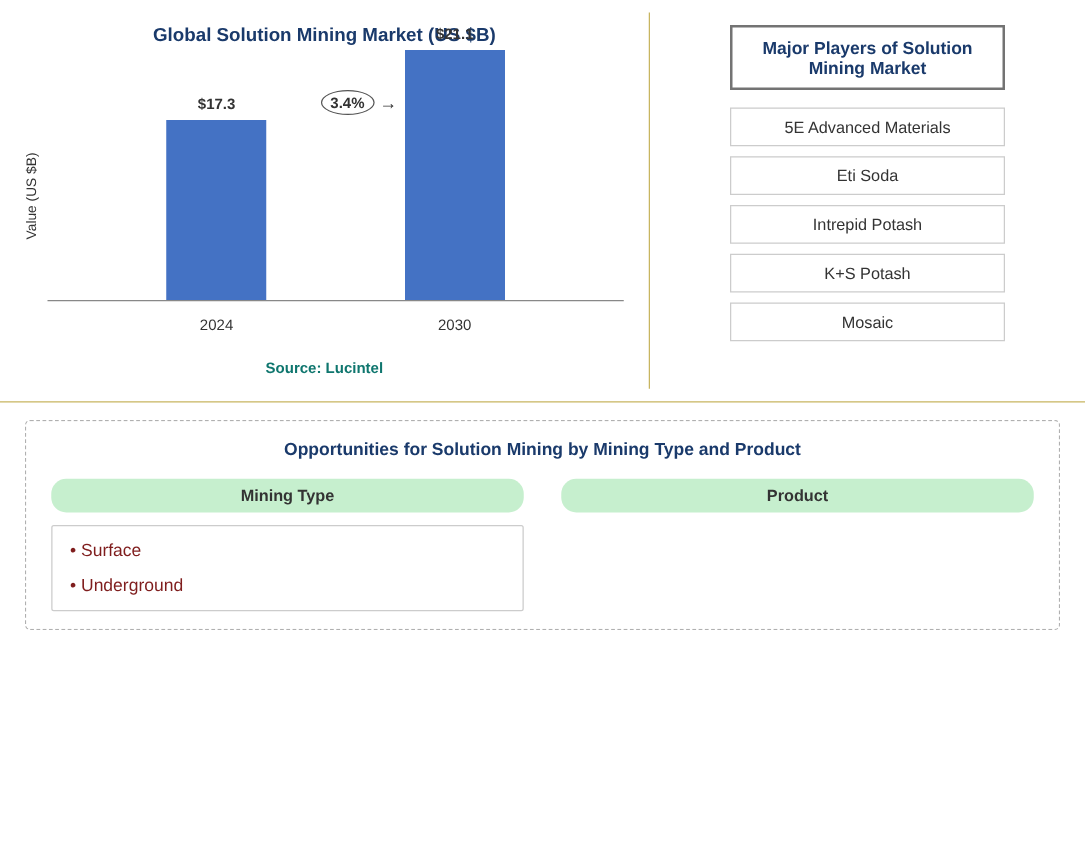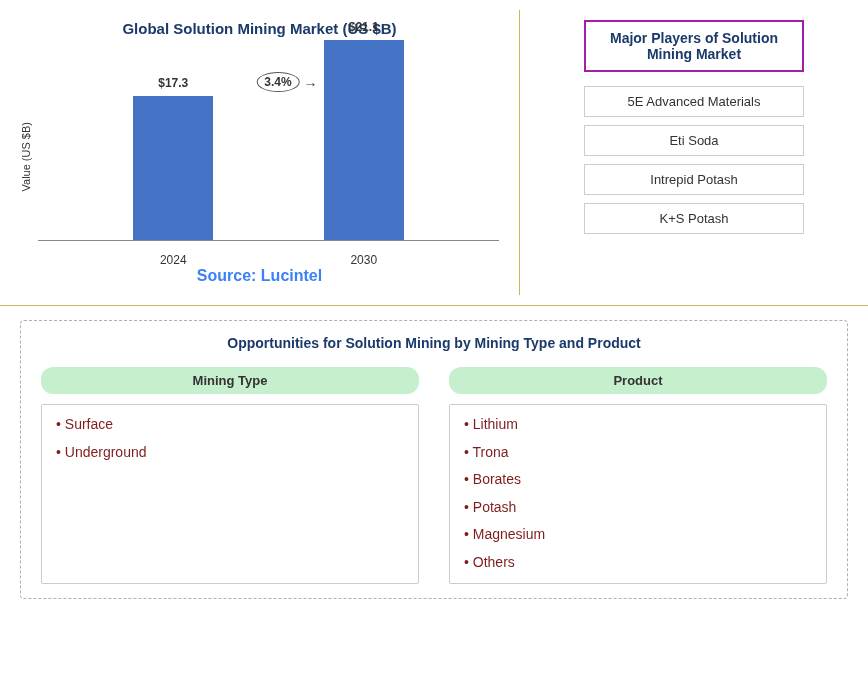--- a/index.html
+++ b/index.html
@@ -61,38 +61,38 @@
       color: #333;
       margin-bottom: 2px;
     }
 
     .bar {
       background-color: #4472c4;
       width: 80px;
     }
 
     .source-text {
-      font-size: 16px;
-      font-weight: bold;
-      color: #3b82f6;
-      margin-top: 0;
+      font-size: 12px;
+      font-weight: bold;
+      color: #0f766e;
+      margin-top: 20px;
       text-align: center;
     }
 
     
     .players-area {
       flex: 1;
       display: flex;
       flex-direction: column;
       align-items: center;
       padding: 10px 20px;
     }
 
     .players-title-box {
-      border: 2px solid #a21caf;
+      border: 2px solid #737373;
       background: #fff;
       padding: 8px 16px;
       text-align: center;
       font-size: 14px;
       font-weight: bold;
       color: #1a3a6b;
       margin-bottom: 14px;
       width: 220px;
     }
 
@@ -272,42 +272,35 @@
     </div>
     <div class="source-text">Source: Lucintel</div>
   </div>
 
   <div class="players-area">
     <div class="players-title-box">Major Players of Solution Mining Market</div>
     <div class="player-item">5E Advanced Materials</div>
     <div class="player-item">Eti Soda</div>
     <div class="player-item">Intrepid Potash</div>
     <div class="player-item">K+S Potash</div>
+    <div class="player-item">Mosaic</div>
   </div>
 </div>
 
 <div class="bottom-section">
   <div class="opportunities-box">
     <div class="opportunities-title">Opportunities for Solution Mining by Mining Type and Product</div>
     <div class="two-columns">
 
       <div class="column">
         <div class="column-header">Mining Type</div>
         <div class="column-list-box">
           <div class="list-item">• Surface</div>
           <div class="list-item">• Underground</div>
         </div>
       </div>
 
       <div class="column">
         <div class="column-header">Product</div>
-        <div class="column-list-box">
-          <div class="list-item">• Lithium</div>
-          <div class="list-item">• Trona</div>
-          <div class="list-item">• Borates</div>
-          <div class="list-item">• Potash</div>
-          <div class="list-item">• Magnesium</div>
-          <div class="list-item">• Others</div>
-        </div>
       </div>
     </div>
   </div>
 </div>
 
 </body></html>

